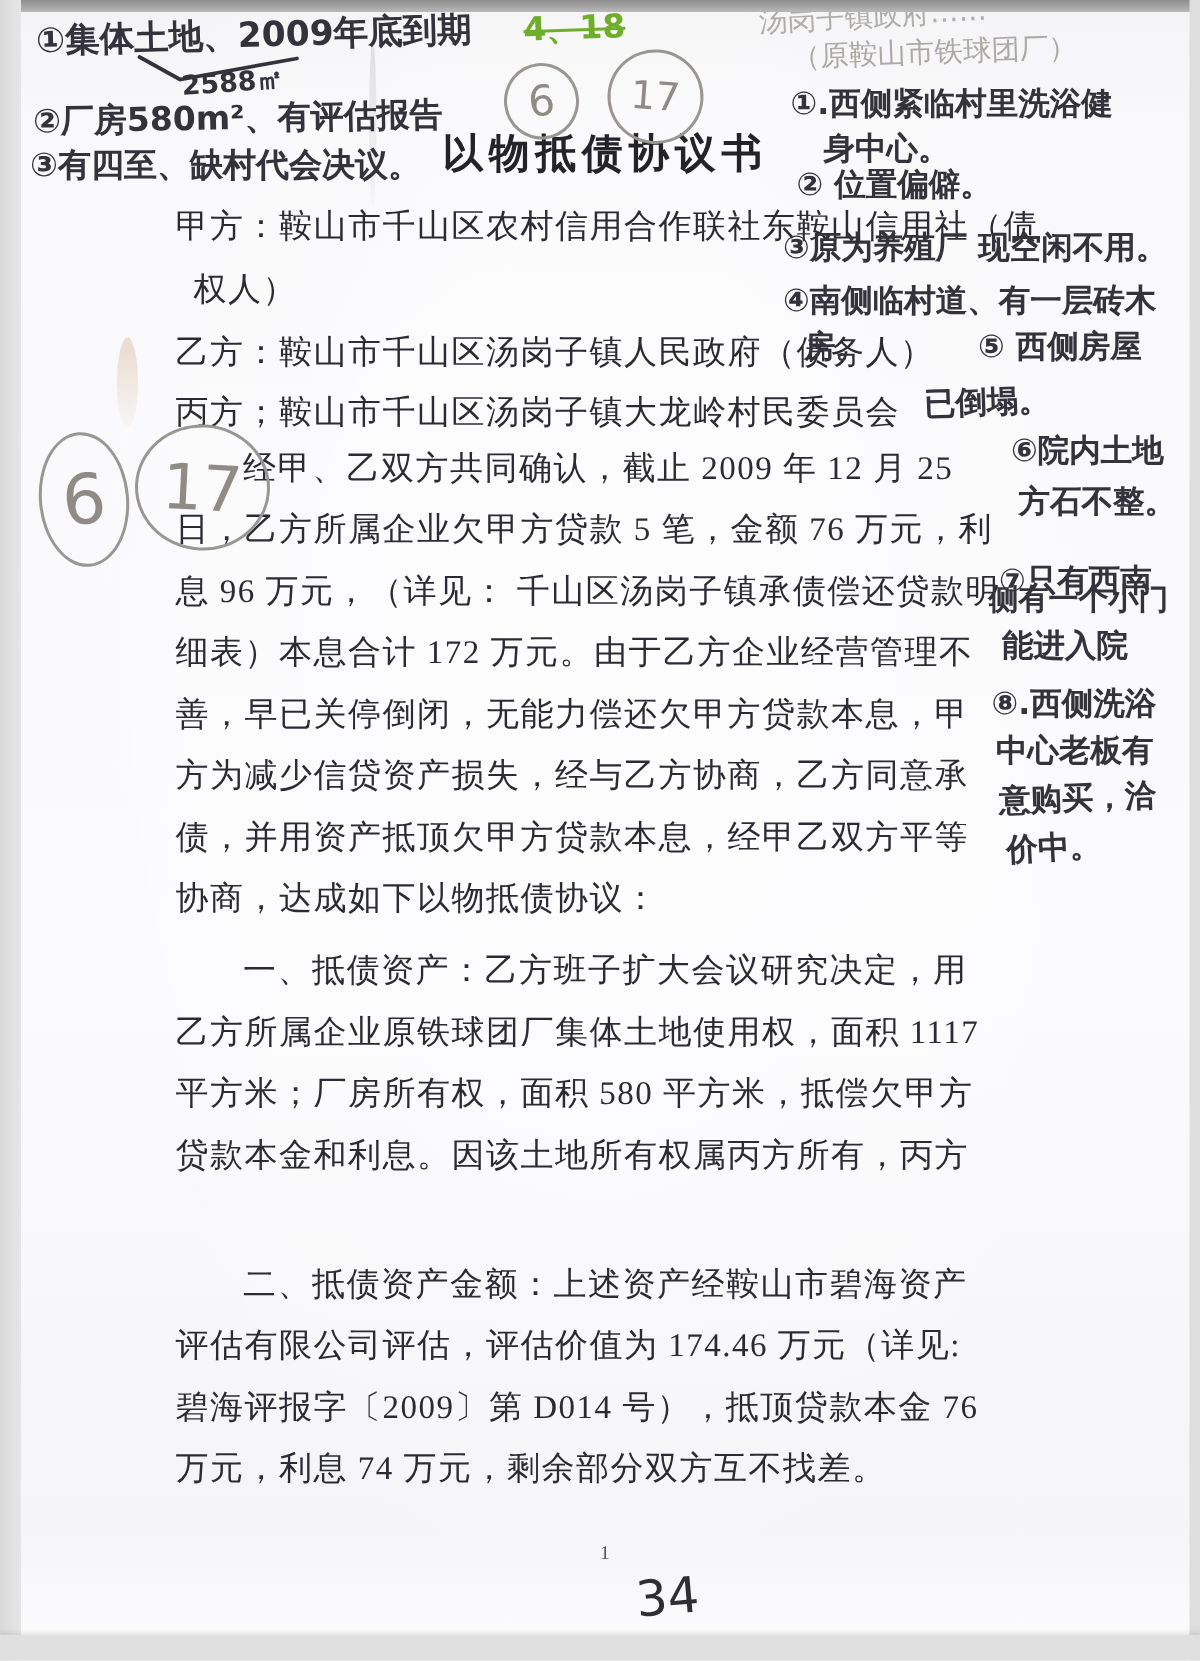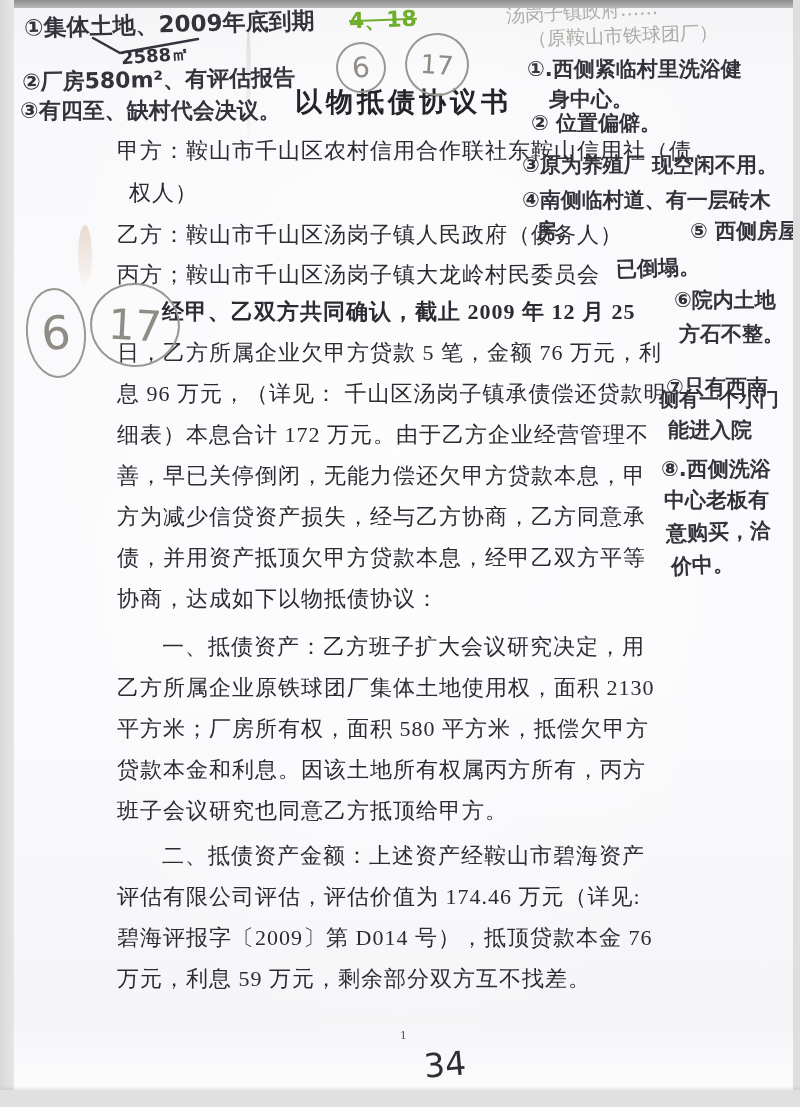--- a/index.html
+++ b/index.html
@@ -23,21 +23,21 @@
   .artifact{position:absolute;border-radius:50%;pointer-events:none;}
   .a1{left:246px;top:28px;width:5px;height:110px;background:linear-gradient(180deg,rgba(160,150,140,.25),rgba(160,150,140,.05));}
   .a2{left:78px;top:225px;width:14px;height:60px;background:linear-gradient(180deg,rgba(190,140,90,.28),rgba(190,140,90,.04));}
 
   
   .print{position:absolute;color:#2b2b33;font-size:22px;letter-spacing:1px;white-space:nowrap;line-height:1;}
   .title{left:295px;top:89px;font-size:27px;font-weight:700;letter-spacing:4px;color:#232329;}
   .indent{padding-left:45px;}
   .pt0{left:117px;top:140px;} .pt1{left:117px;top:182px;margin-left:12px;}
   .pt2{left:117px;top:224px;} .pt3{left:117px;top:264px;}
-  .b0{left:117px;top:301px;font-weight:bold;}  .b1{left:117px;top:342px;}
+  .b0{left:117px;top:301px;}  .b1{left:117px;top:342px;}
   .b2{left:117px;top:383px;}  .b3{left:117px;top:424px;}
   .b4{left:117px;top:465px;}  .b5{left:117px;top:506px;}
   .b6{left:117px;top:547px;}  .b7{left:117px;top:588px;}
   .b8{left:117px;top:636px;}  .b9{left:117px;top:677px;}
   .b10{left:117px;top:718px;} .b11{left:117px;top:759px;}
   .b12{left:117px;top:800px;} .b13{left:117px;top:845px;}
   .b14{left:117px;top:886px;text-align:right;} .b15{left:117px;top:927px;}
   .b16{left:117px;top:968px;}
   .pageno{left:400px;top:1028px;font-size:13px;letter-spacing:0;color:#555;}
 
@@ -47,21 +47,21 @@
   .tl0{left:24px;top:13px;font-size:23px;transform:rotate(-1.5deg);}
   .tl1{left:121px;top:47px;font-size:18px;transform:rotate(-4deg);}
   .tl2{left:22px;top:69px;font-size:22px;transform:rotate(-1deg);}
   .tl3{left:20px;top:100px;font-size:22px;}
   .r0{left:527px;top:59px;font-size:21px;}
   .r1{left:549px;top:89px;font-size:21px;}
   .r2{left:531px;top:113px;font-size:21px;}
   .r3{left:522px;top:155px;font-size:21px;}
   .r4{left:522px;top:190px;font-size:21px;}
   .r5{left:536px;top:221px;font-size:21px;}
-  .r6{left:690px;top:221px;font-size:21px;}
+  .r6{left:652px;top:221px;font-size:21px;}
   .r7{left:616px;top:258px;font-size:21px;transform:rotate(-2deg);}
   .r8{left:674px;top:290px;font-size:21px;text-align:right;}
   .r9{left:679px;top:324px;font-size:21px;}
   .r10{left:666px;top:357px;font-size:21px;margin-top:20px;}
   .r11{left:659px;top:389px;font-size:20px;}
   .r12{left:668px;top:420px;font-size:21px;}
   .r13{left:661px;top:459px;font-size:21px;}
   .r14{left:664px;top:490px;font-size:21px;}
   .r15{left:666px;top:522px;font-size:21px;transform:rotate(-2deg);}
   .r16{left:671px;top:555px;font-size:21px;transform:rotate(-3deg);}
@@ -104,28 +104,27 @@
 
   <div class="print b0 indent">经甲、乙双方共同确认，截止 2009 年 12 月 25</div>
   <div class="print b1">日，乙方所属企业欠甲方贷款 5 笔，金额 76 万元，利</div>
   <div class="print b2">息 96 万元，（详见： 千山区汤岗子镇承债偿还贷款明</div>
   <div class="print b3">细表）本息合计 172 万元。由于乙方企业经营管理不</div>
   <div class="print b4">善，早已关停倒闭，无能力偿还欠甲方贷款本息，甲</div>
   <div class="print b5">方为减少信贷资产损失，经与乙方协商，乙方同意承</div>
   <div class="print b6">债，并用资产抵顶欠甲方贷款本息，经甲乙双方平等</div>
   <div class="print b7">协商，达成如下以物抵债协议：</div>
   <div class="print b8 indent">一、抵债资产：乙方班子扩大会议研究决定，用</div>
-  <div class="print b9">乙方所属企业原铁球团厂集体土地使用权，面积 2130</div>
+  <div class="print b9">乙方所属企业原铁球团厂集体土地使用权，面积 1117</div>
   <div class="print b10">平方米；厂房所有权，面积 580 平方米，抵偿欠甲方</div>
   <div class="print b11">贷款本金和利息。因该土地所有权属丙方所有，丙方</div>
-  <div class="print b12">班子会议研究也同意乙方抵顶给甲方。</div>
   <div class="print b13 indent">二、抵债资产金额：上述资产经鞍山市碧海资产</div>
   <div class="print b14">评估有限公司评估，评估价值为 174.46 万元（详见:</div>
   <div class="print b15">碧海评报字〔2009〕第 D014 号），抵顶贷款本金 76</div>
-  <div class="print b16">万元，利息 59 万元，剩余部分双方互不找差。</div>
+  <div class="print b16">万元，利息 74 万元，剩余部分双方互不找差。</div>
 
   <div class="print pageno">1</div>
   <div class="hand hw-page">34</div>
 
   <div class="hand green-note">4、18</div>
 
   <div class="hand tl0">①集体土地、2009年底到期</div>
   <div class="hand tl1">2588㎡</div>
   <div class="hand tl2">②厂房580m²、有评估报告</div>
   <div class="hand tl3">③有四至、缺村代会决议。</div>

